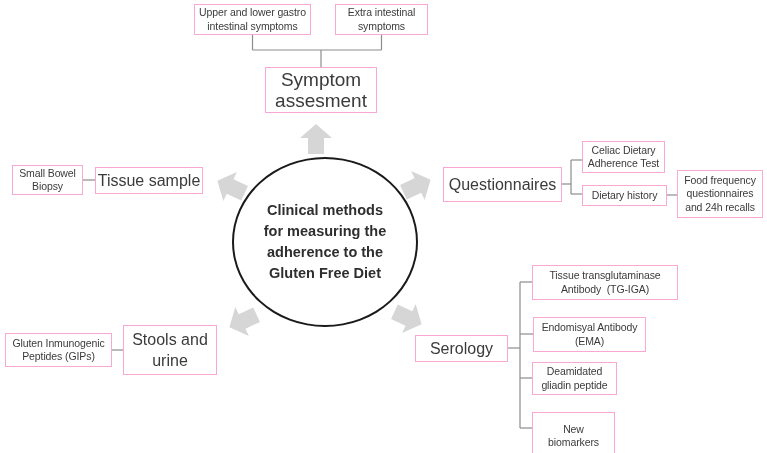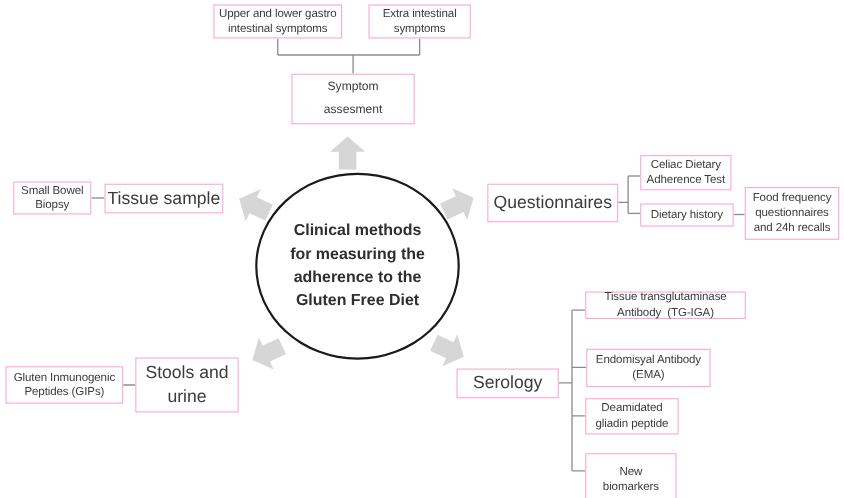--- a/index.html
+++ b/index.html
@@ -17,21 +17,21 @@
     background:#ffffff;
     border:1px solid #f9a8d4;
     box-sizing:border-box;
     display:flex;flex-direction:column;
     align-items:center;justify-content:center;
     text-align:center;
   }
   .node .line{white-space:pre;}
   .small{font-size:10.5px;line-height:13.5px;letter-spacing:-0.1px;}
   .big{font-size:16px;line-height:21px;}
-  .mid{font-size:11px;line-height:21px;}
+  .mid{font-size:19px;line-height:21px;}
   .circle{
     position:absolute;
     left:232px;top:157px;width:186px;height:170px;
     border:2.5px solid #1a1a1a;border-radius:50%;
     box-sizing:border-box;background:#ffffff;
     display:flex;flex-direction:column;
     align-items:center;justify-content:center;
     font-weight:bold;font-size:14.5px;line-height:21px;
     text-align:center;color:#2e2e2e;
   }
@@ -39,21 +39,21 @@
   .n-upper{left:194px;top:4px;width:117px;height:31px;}
   .n-extra{left:335px;top:4px;width:93px;height:31px;}
   .n-symptom{left:265px;top:67px;width:112px;height:46px;}
   .n-tissue{left:95px;top:167px;width:108px;height:27px;}
   .n-smallbowel{left:12px;top:165px;width:71px;height:30px;}
   .n-quest{left:443px;top:167px;width:119px;height:35px;}
   .n-celiac{left:582px;top:141px;width:83px;height:32px;}
   .n-dietary{left:582px;top:185px;width:85px;height:21px;}
   .n-food{left:677px;top:170px;width:86px;height:48px;}
   .n-serology{left:415px;top:335px;width:93px;height:27px;}
-  .n-tgiga{left:532px;top:265px;width:146px;height:25px;}
+  .n-tgiga{left:532px;top:265px;width:146px;height:35px;}
   .n-ema{left:533px;top:317px;width:113px;height:35px;}
   .n-deam{left:532px;top:362px;width:85px;height:33px;}
   .n-newbio{left:532px;top:412px;width:83px;height:48px;}
   .n-stools{left:123px;top:325px;width:94px;height:50px;}
   .n-gips{left:5px;top:333px;width:107px;height:34px;}
 </style>
 </head>
 <body>
 
 <div class="canvas">

